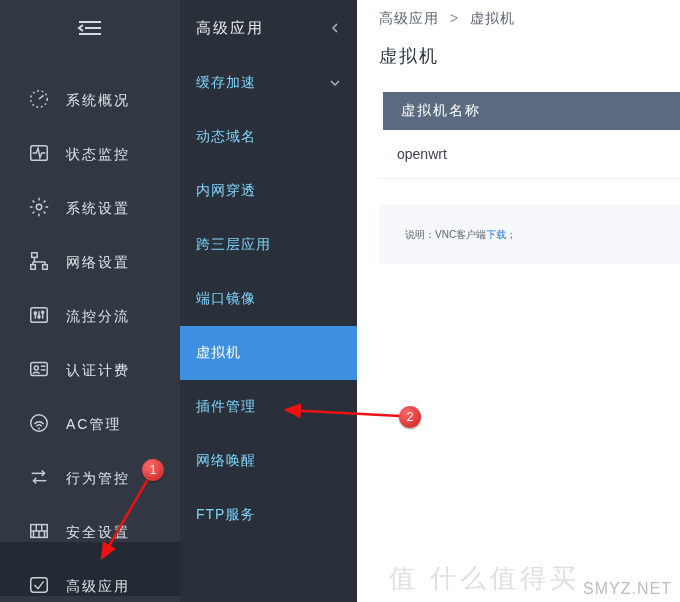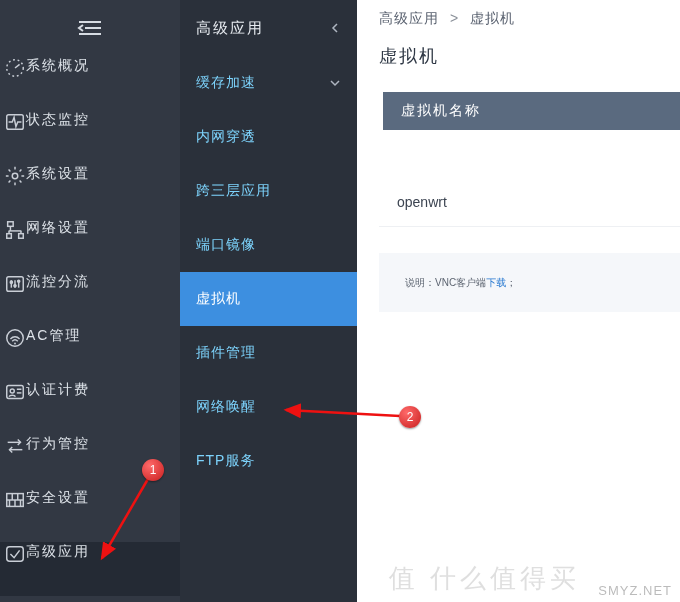--- a/index.html
+++ b/index.html
@@ -25,22 +25,23 @@
   .nav1-header {
     height: 56px;
     display: flex;
     align-items: center;
     justify-content: center;
     color: #eef1f5;
   }
   .nav1-item {
     height: 54px;
     display: flex;
-    align-items: flex-start;
-    padding: 0 14px 0 4px;
+    align-items: flex-end;
+    padding: 0 14px 0 28px;
+    gap: 16px;
     cursor: pointer;
     color: #dde2e8;
     font-size: 14px;
     letter-spacing: 2px;
     border-top: 1px solid rgba(0,0,0,0);
   }
   .nav1-item.active { background: #242a34; }
   .nav1-icon {
     width: 22px; height: 22px;
     display: flex; align-items: center; justify-content: center;
@@ -108,21 +109,20 @@
     color: #fff;
     padding: 10px 18px;
     letter-spacing: 2px;
     margin: 0 0 0 26px;
   }
   .row-value {
     padding: 16px 18px;
     margin-left: 22px;
     border-bottom: 1px solid #eef0f3;
     color: #3b4350;
-    margin-top: 48px;
   }
   .note-box {
     background: #f5f7fa;
     margin: 26px 0 0 22px;
     padding: 20px 26px;
     color: #5c6470;
     line-height: 1.9;
     font-size: 10px;
   }
   .note-box a { color: #2d7cd1; text-decoration: none; }
@@ -143,21 +143,21 @@
   .arrow {
     position: absolute;
     pointer-events: none;
     z-index: 40;
   }
   
   .wm {
     position: absolute;
     right: 8px; bottom: 4px;
     color: rgba(60,60,60,.35);
-    font-size: 13px;
+    font-size: 16px;
     letter-spacing: 1px;
     pointer-events: none;
   }
   .wm-logo {
     position: absolute;
     right: 100px; bottom: 6px;
     color: rgba(80,80,80,.18);
     font-size: 26px;
     font-weight: 400;
     letter-spacing: 4px;
@@ -230,39 +230,39 @@
               <circle cx="8" cy="10" r="1.2" fill="#c9ced6"></circle>
               <circle cx="12" cy="14" r="1.2" fill="#c9ced6"></circle>
               <circle cx="16" cy="9" r="1.2" fill="#c9ced6"></circle>
             </svg>
           </span>
           <span>流控分流</span>
         </div>
         <div class="nav1-item">
           <span class="nav1-icon">
             <svg viewBox="0 0 24 24" width="22" height="22" stroke="#c9ced6" stroke-width="1.6" fill="none">
-              <circle cx="12" cy="12" r="9"></circle>
-              <path d="M7 13c3-3 7-3 10 0"></path>
-              <path d="M9 15.5c2-2 4-2 6 0"></path>
-              <circle cx="12" cy="18" r="1" fill="#c9ced6" stroke="none"></circle>
-            </svg>
-          </span>
-          <span>AC管理</span>
-        </div>
-        <div class="nav1-item">
-          <span class="nav1-icon">
-            <svg viewBox="0 0 24 24" width="22" height="22" stroke="#c9ced6" stroke-width="1.6" fill="none">
               <rect x="3" y="5" width="18" height="14" rx="2"></rect>
               <circle cx="9" cy="11" r="2.2"></circle>
               <path d="M5.5 17c1-2 6-2 7 0"></path>
               <line x1="14" y1="9" x2="19" y2="9"></line>
               <line x1="14" y1="13" x2="19" y2="13"></line>
             </svg>
           </span>
           <span>认证计费</span>
+        </div>
+        <div class="nav1-item">
+          <span class="nav1-icon">
+            <svg viewBox="0 0 24 24" width="22" height="22" stroke="#c9ced6" stroke-width="1.6" fill="none">
+              <circle cx="12" cy="12" r="9"></circle>
+              <path d="M7 13c3-3 7-3 10 0"></path>
+              <path d="M9 15.5c2-2 4-2 6 0"></path>
+              <circle cx="12" cy="18" r="1" fill="#c9ced6" stroke="none"></circle>
+            </svg>
+          </span>
+          <span>AC管理</span>
         </div>
         <div class="nav1-item">
           <span class="nav1-icon">
             <svg viewBox="0 0 24 24" width="22" height="22" stroke="#c9ced6" stroke-width="1.6" fill="none">
               <polyline points="4,8 18,8"></polyline>
               <polyline points="15,5 18,8 15,11"></polyline>
               <polyline points="20,16 6,16"></polyline>
               <polyline points="9,13 6,16 9,19"></polyline>
             </svg>
           </span>
@@ -300,20 +300,23 @@
       <svg class="chev" viewBox="0 0 12 12" stroke="#aeb5c0" stroke-width="1.5" fill="none">
           <polyline points="8,2 4,6 8,10"></polyline>
         </svg>
     </div>
     <div id="nav2-list">
         <div class="nav2-item">
           <span>缓存加速</span>
           <svg class="chev" viewBox="0 0 12 12" stroke="#aeb5c0" stroke-width="1.5" fill="none">
             <polyline points="2,4 6,8 10,4"></polyline>
           </svg>
+        </div>
+        <div class="nav2-item">
+          <span>动态域名</span>
         </div>
         <div class="nav2-item">
           <span>内网穿透</span>
         </div>
         <div class="nav2-item">
           <span>跨三层应用</span>
         </div>
         <div class="nav2-item">
           <span>端口镜像</span>
         </div>

